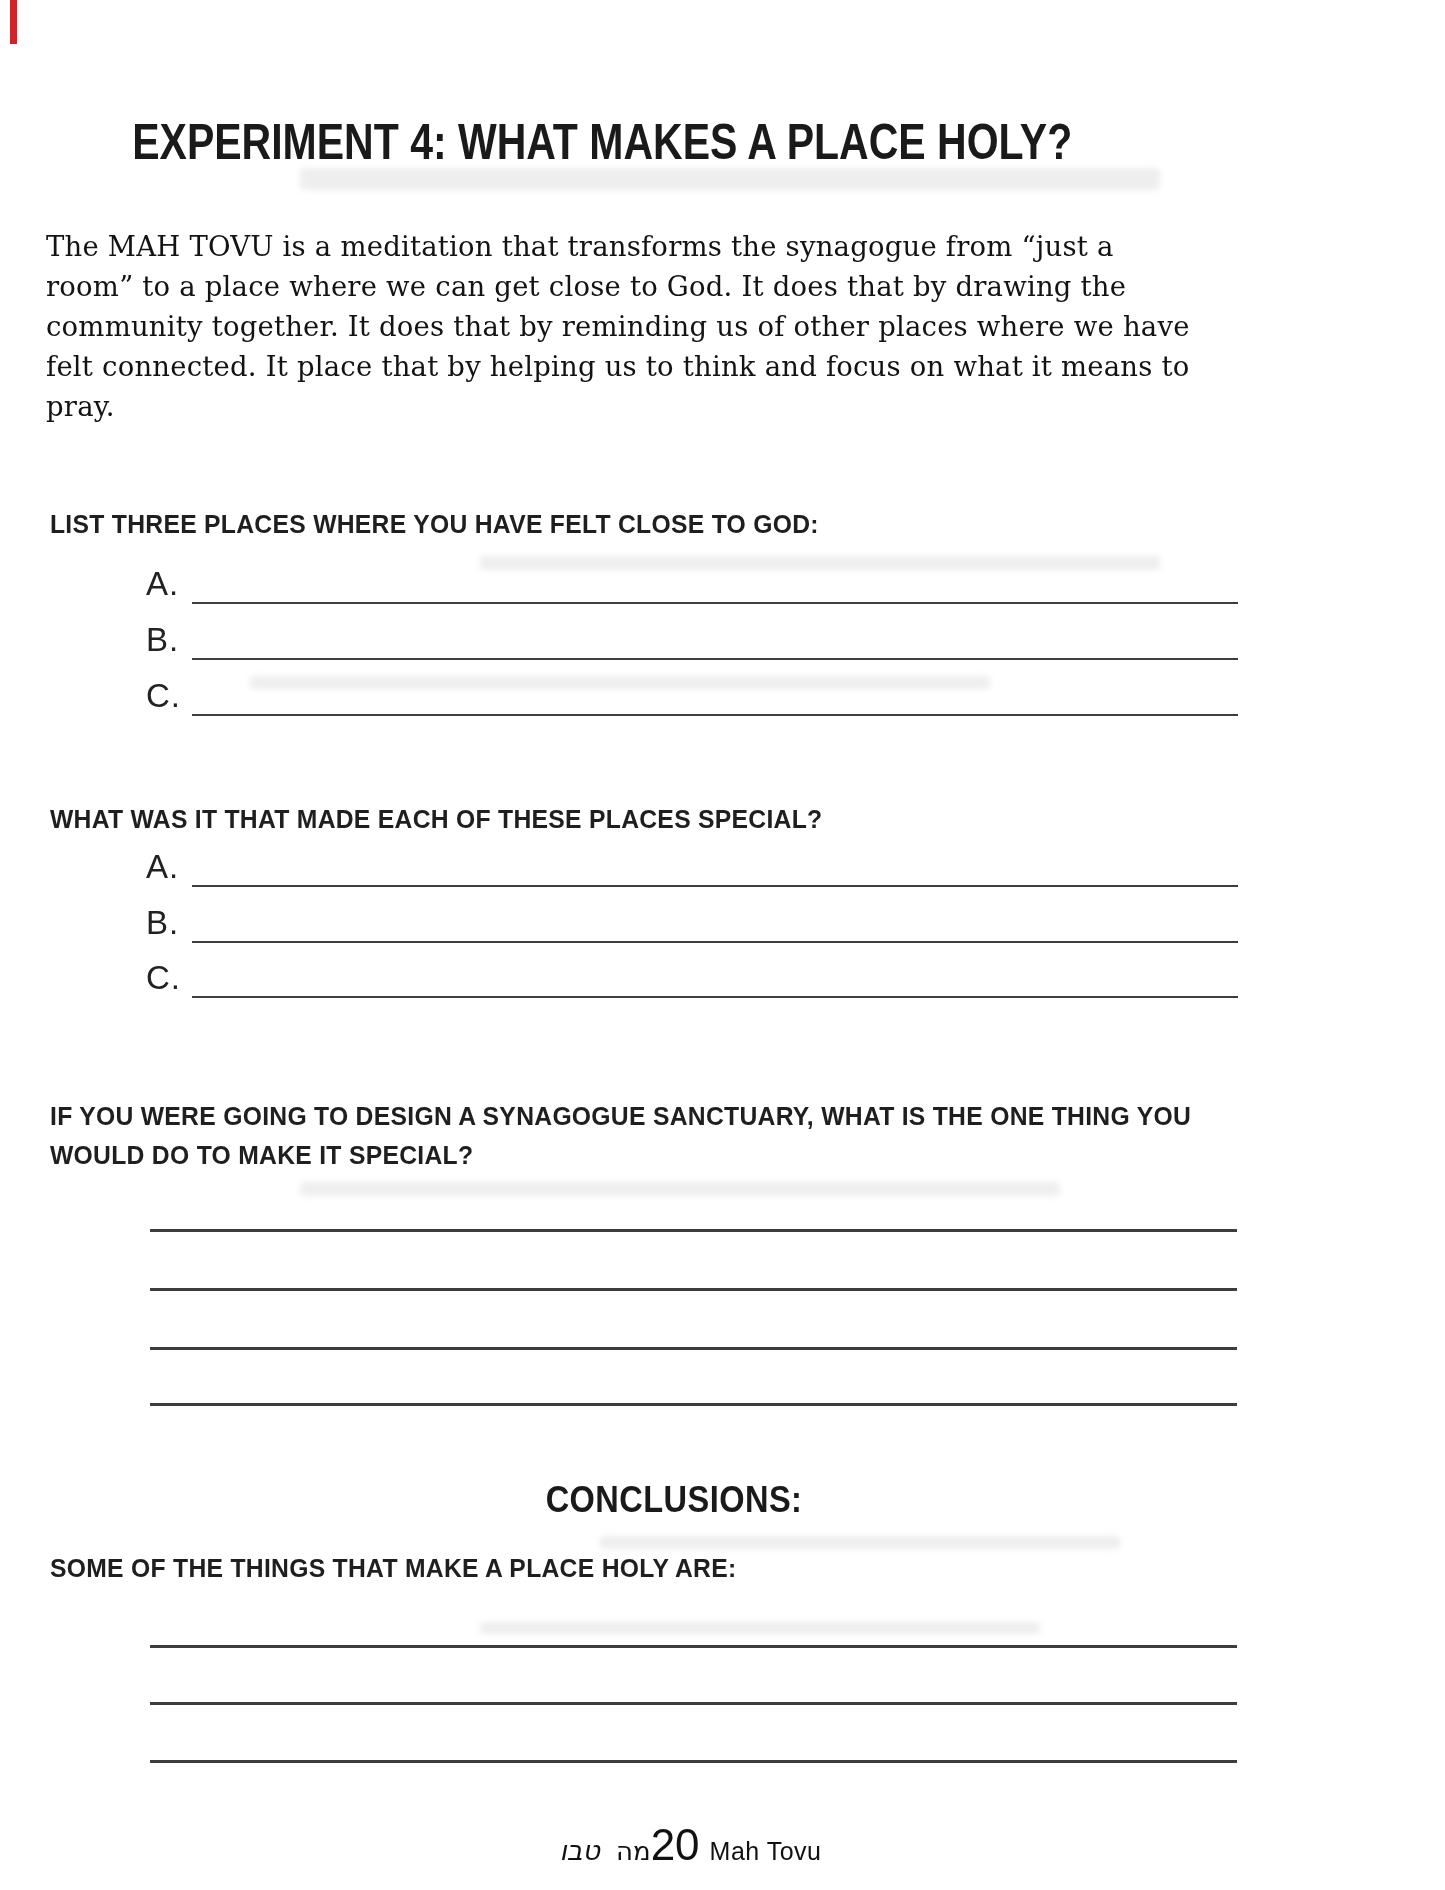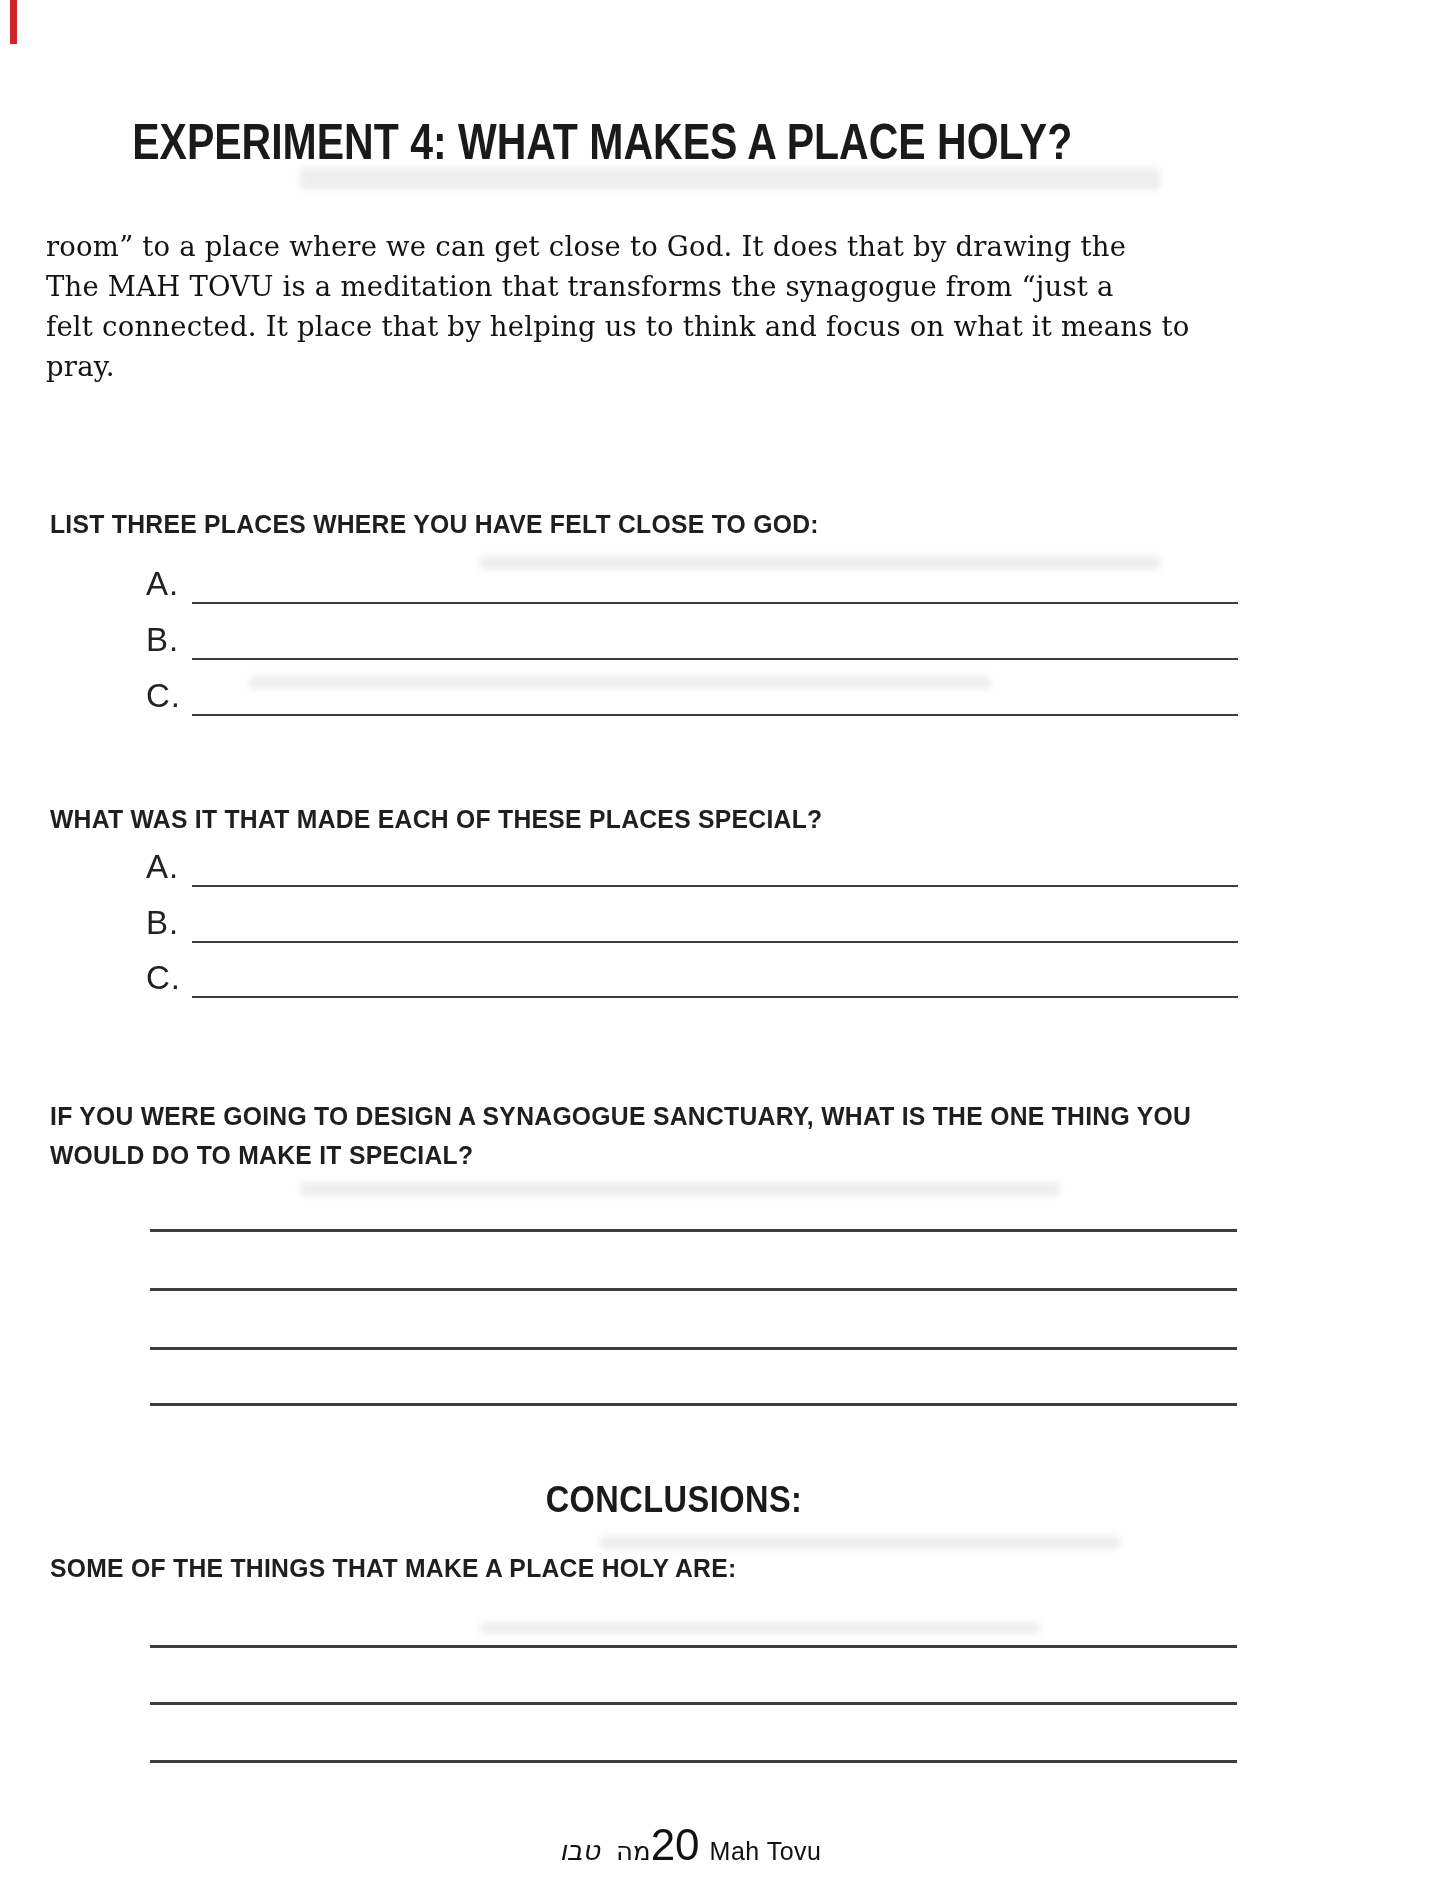--- a/index.html
+++ b/index.html
@@ -161,22 +161,23 @@
   <div class="ghost" style="top:168px;left:300px;width:860px;height:22px;"></div>
   <div class="ghost" style="top:556px;left:480px;width:680px;height:14px;"></div>
   <div class="ghost" style="top:676px;left:250px;width:740px;height:13px;"></div>
   <div class="ghost" style="top:1182px;left:300px;width:760px;height:14px;"></div>
   <div class="ghost" style="top:1536px;left:600px;width:520px;height:13px;"></div>
   <div class="ghost" style="top:1622px;left:480px;width:560px;height:12px;"></div>
 
   <div class="title">EXPERIMENT 4: WHAT MAKES A PLACE HOLY?</div>
 
   <div class="intro">
+    <div class="line">The MAH TOVU is a meditation that transforms the synagogue from “just a</div>
     <div class="line">room” to a place where we can get close to God. It does that by drawing the</div>
-    <div class="line">The MAH TOVU is a meditation that transforms the synagogue from “just a</div>
+    <div class="line">community together. It does that by reminding us of other places where we have</div>
     <div class="line">felt connected. It place that by helping us to think and focus on what it means to</div>
     <div class="line">pray.</div>
   </div>
 
   <div class="heading" style="top:505px;">LIST THREE PLACES WHERE YOU HAVE FELT CLOSE TO GOD:</div>
 
   <div class="answer-row" style="top:558px;">
     <span class="answer-label">A.</span>
     <span class="answer-line"></span>
   </div>

